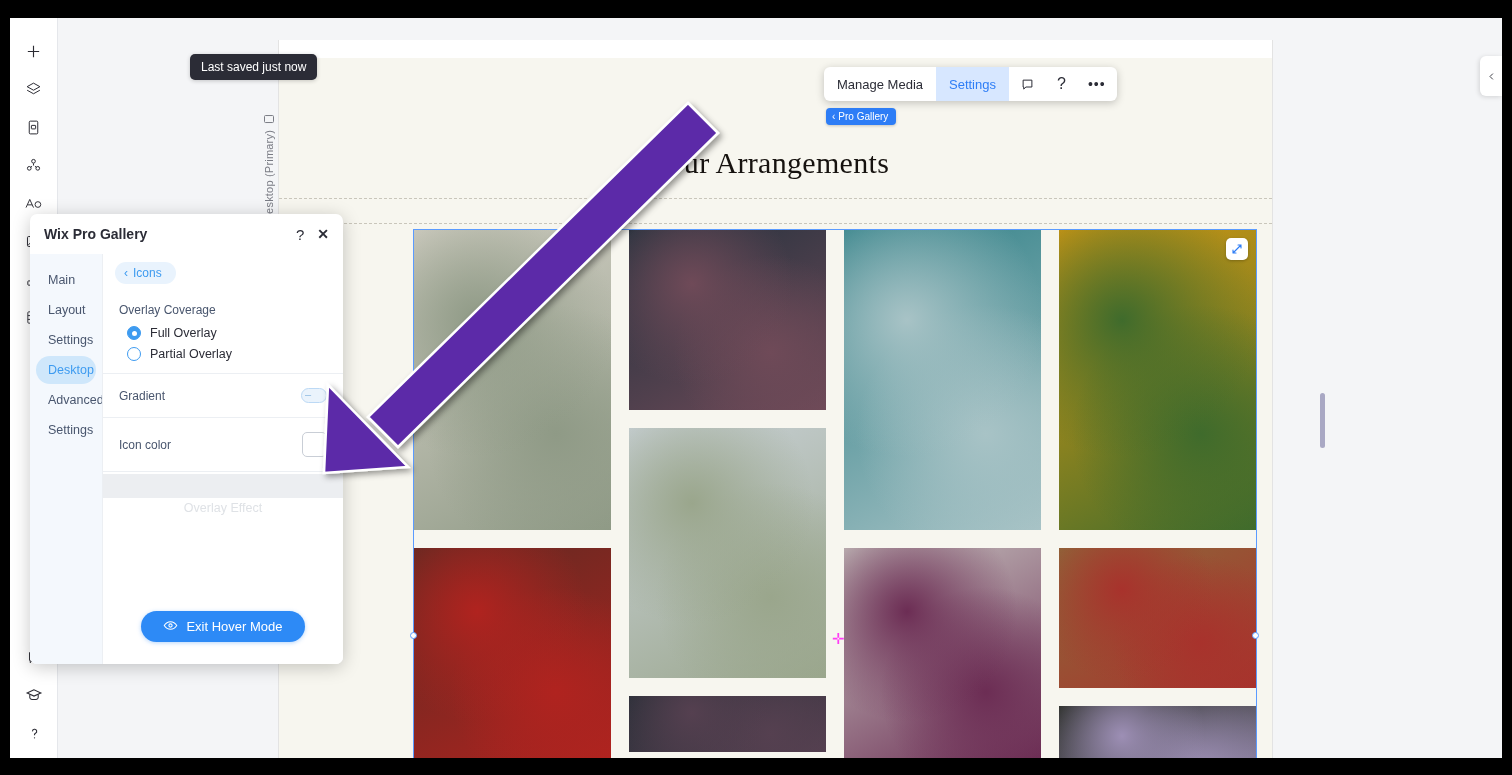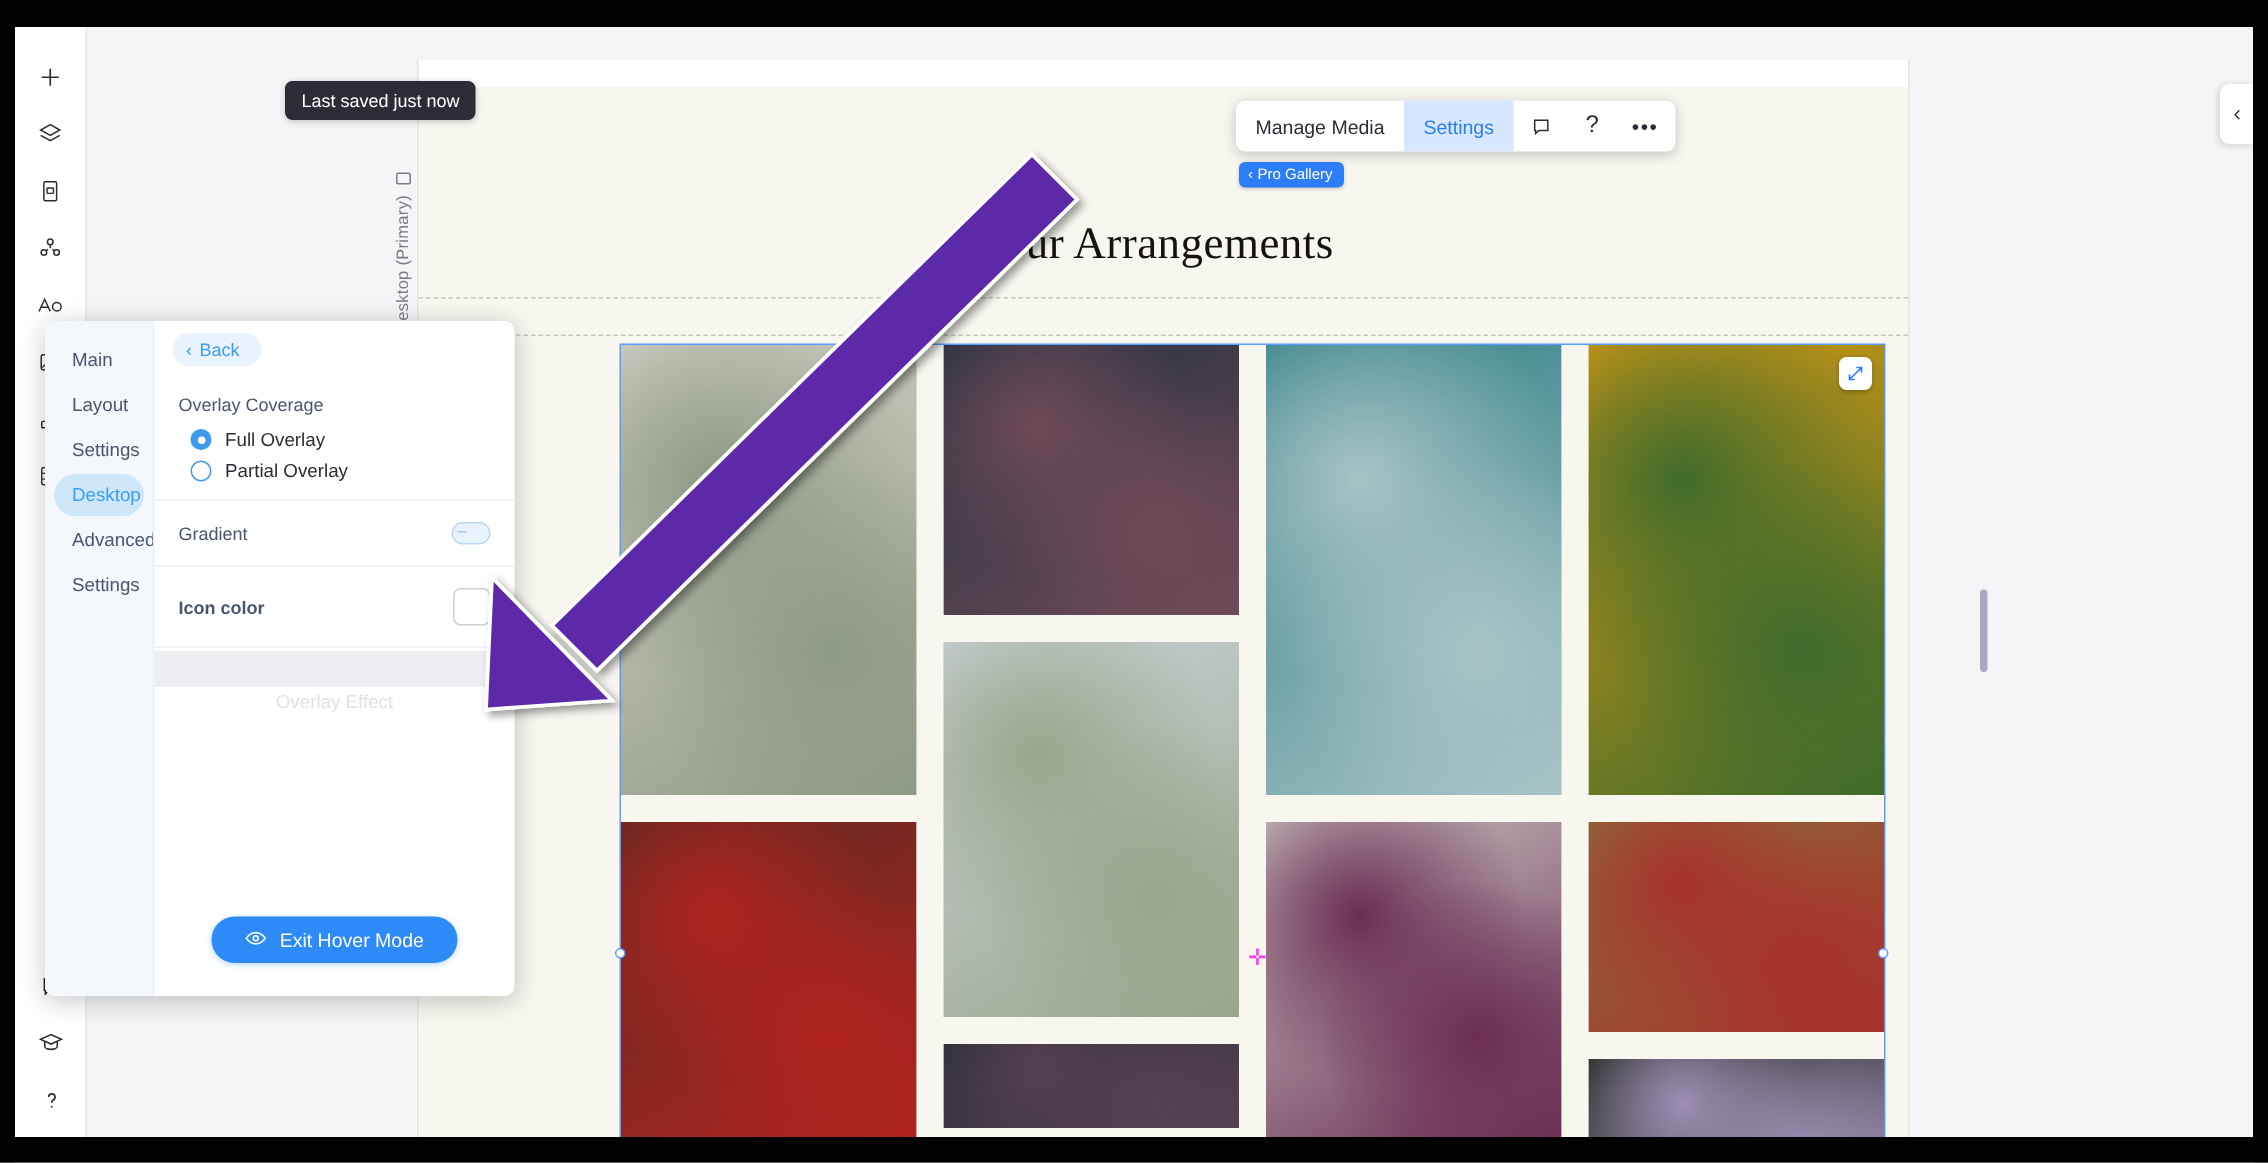--- a/index.html
+++ b/index.html
@@ -492,37 +492,44 @@
 
       <div class="collapse-btn">
         <svg width="9" height="13" viewBox="0 0 24 24" fill="none" stroke="#2b2c36" stroke-width="2.4" stroke-linecap="round" stroke-linejoin="round">
             <path d="M15 5 8 12l7 7"></path>
           </svg>
       </div>
     </div>
 
     <div class="panel">
 
+      <div class="panel-head">
+        <div class="panel-title">Wix Pro Gallery</div>
+        <div class="panel-head-actions">
+          <span>?</span>
+          <span style="font-size:14px;font-weight:700;">✕</span>
+        </div>
+      </div>
 
       <div class="panel-body">
         <div class="panel-nav" id="panel-nav">
             <div class="nav-item">Main</div>
             <div class="nav-item">Layout</div>
             <div class="nav-item">Settings</div>
             <div class="nav-item active">Desktop</div>
             <div class="nav-item">Advanced</div>
             <div class="nav-item">Settings</div>
           </div>
 
         <div class="panel-content">
 
           <div class="back-row">
             <div class="back-chip">
               <span>‹</span>
-              <span>Back</span>
+              <span>Icons</span>
             </div>
           </div>
 
 
           <div class="row">
             <div class="row-label">Overlay Coverage</div>
             <div class="radio-line">
               <span class="radio on"></span>
               <span class="radio-text">Full Overlay</span>
             </div>
@@ -532,21 +539,21 @@
             </div>
           </div>
 
           <div class="row-flex">
             <span class="row-label" style="margin:0;">Gradient</span>
             <span class="toggle"></span>
           </div>
 
 
           <div class="row-flex">
-            <span class="row-label" style="margin:0;font-weight:bold;">Icon color</span>
+            <span class="row-label" style="margin:0;">Icon color</span>
             <span class="swatch-plain"></span>
           </div>
 
           <div class="ghost-section"></div>
           <div class="ghost-label">Overlay Effect</div>
 
           <div class="exit-btn-wrap">
             <button class="exit-btn">
               <span>
                 <svg width="15" height="15" viewBox="0 0 24 24" fill="none" stroke="#fff" stroke-width="1.7">

